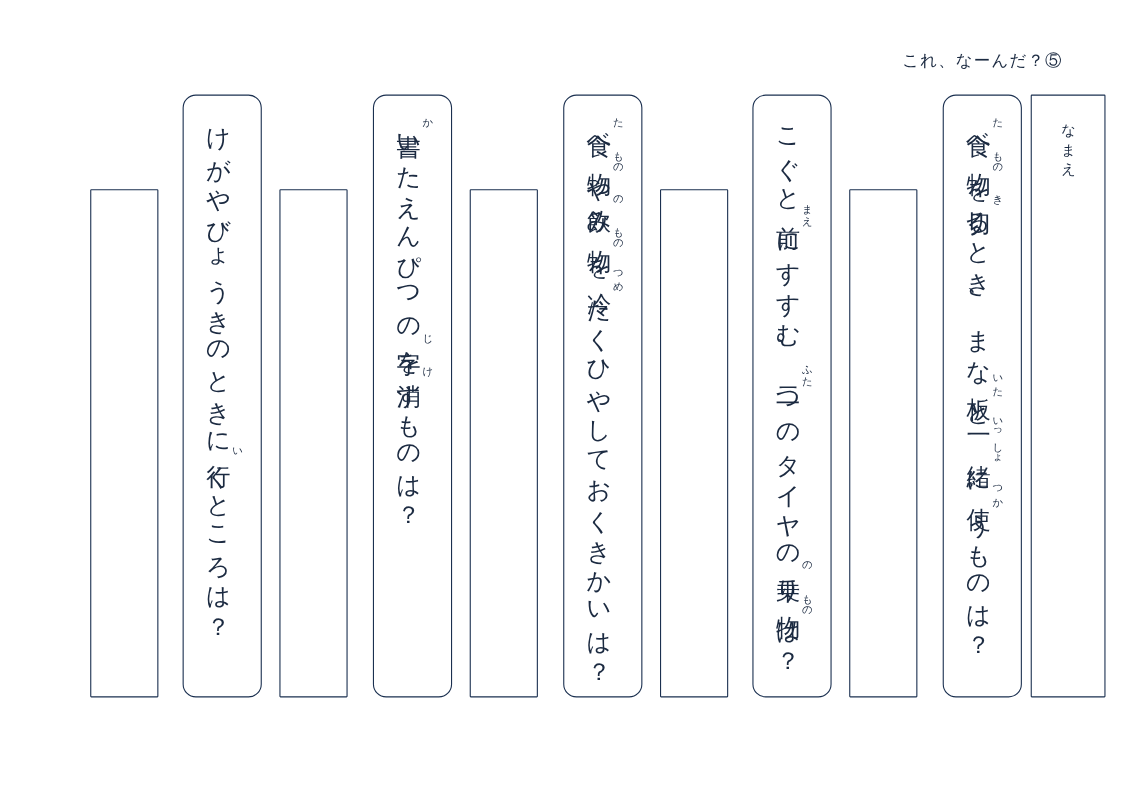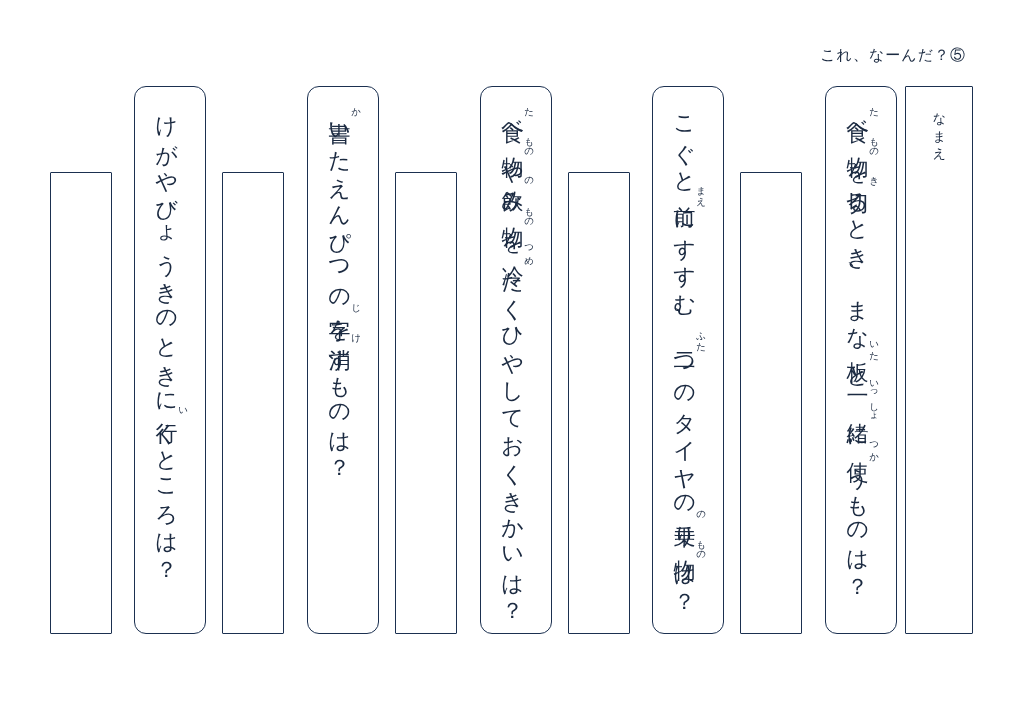--- a/index.html
+++ b/index.html
@@ -12,20 +12,21 @@
     height: 724px;
     position: relative;
     font-family: "Liberation Serif", serif;
     color: #1b2a41;
     overflow: hidden;
   }
 
   .sheet {
     position: absolute;
     inset: 0;
+    margin-left: 32px;
   }
 
   
   .header-title {
     position: absolute;
     top: 46px;
     right: 58px;
     font-size: 15px;
     letter-spacing: 1px;
     color: #1b2a41;

